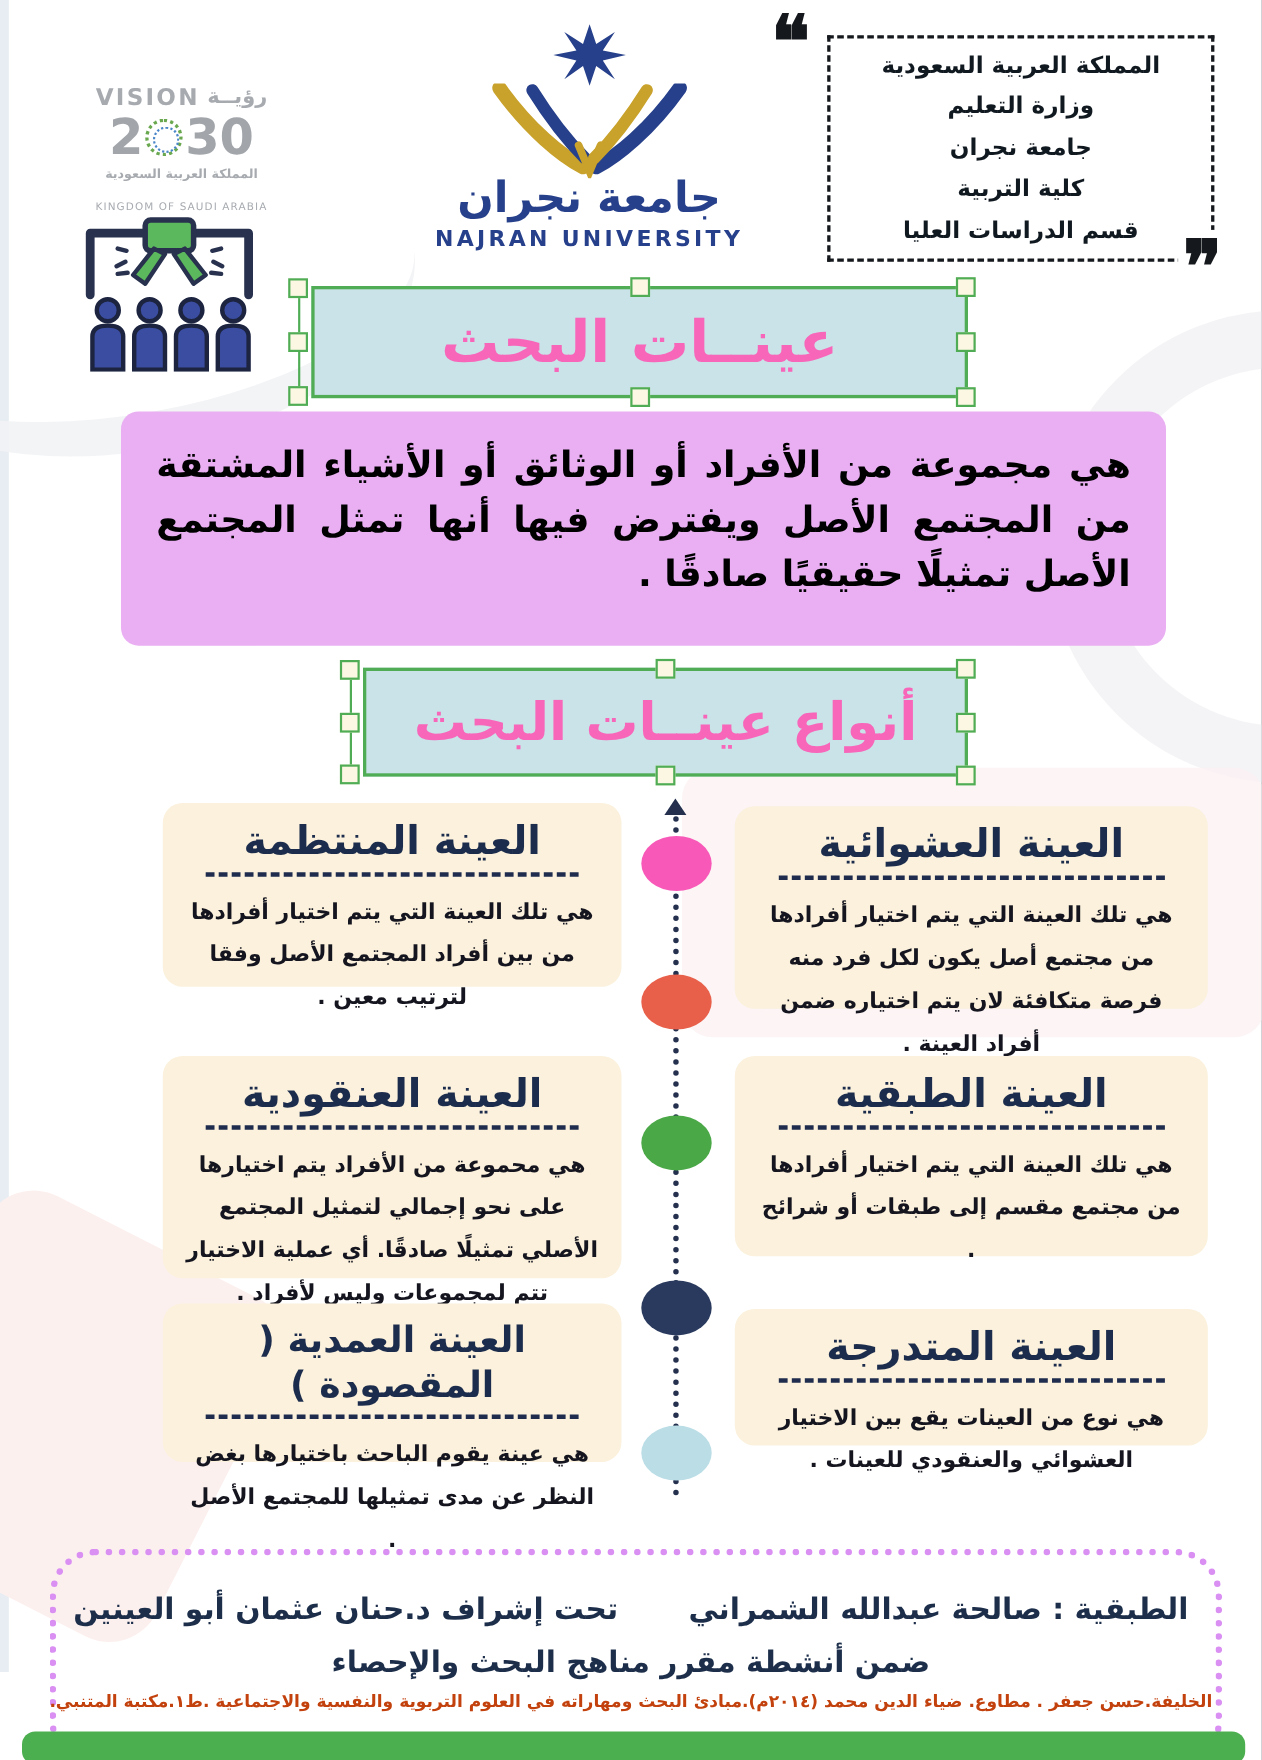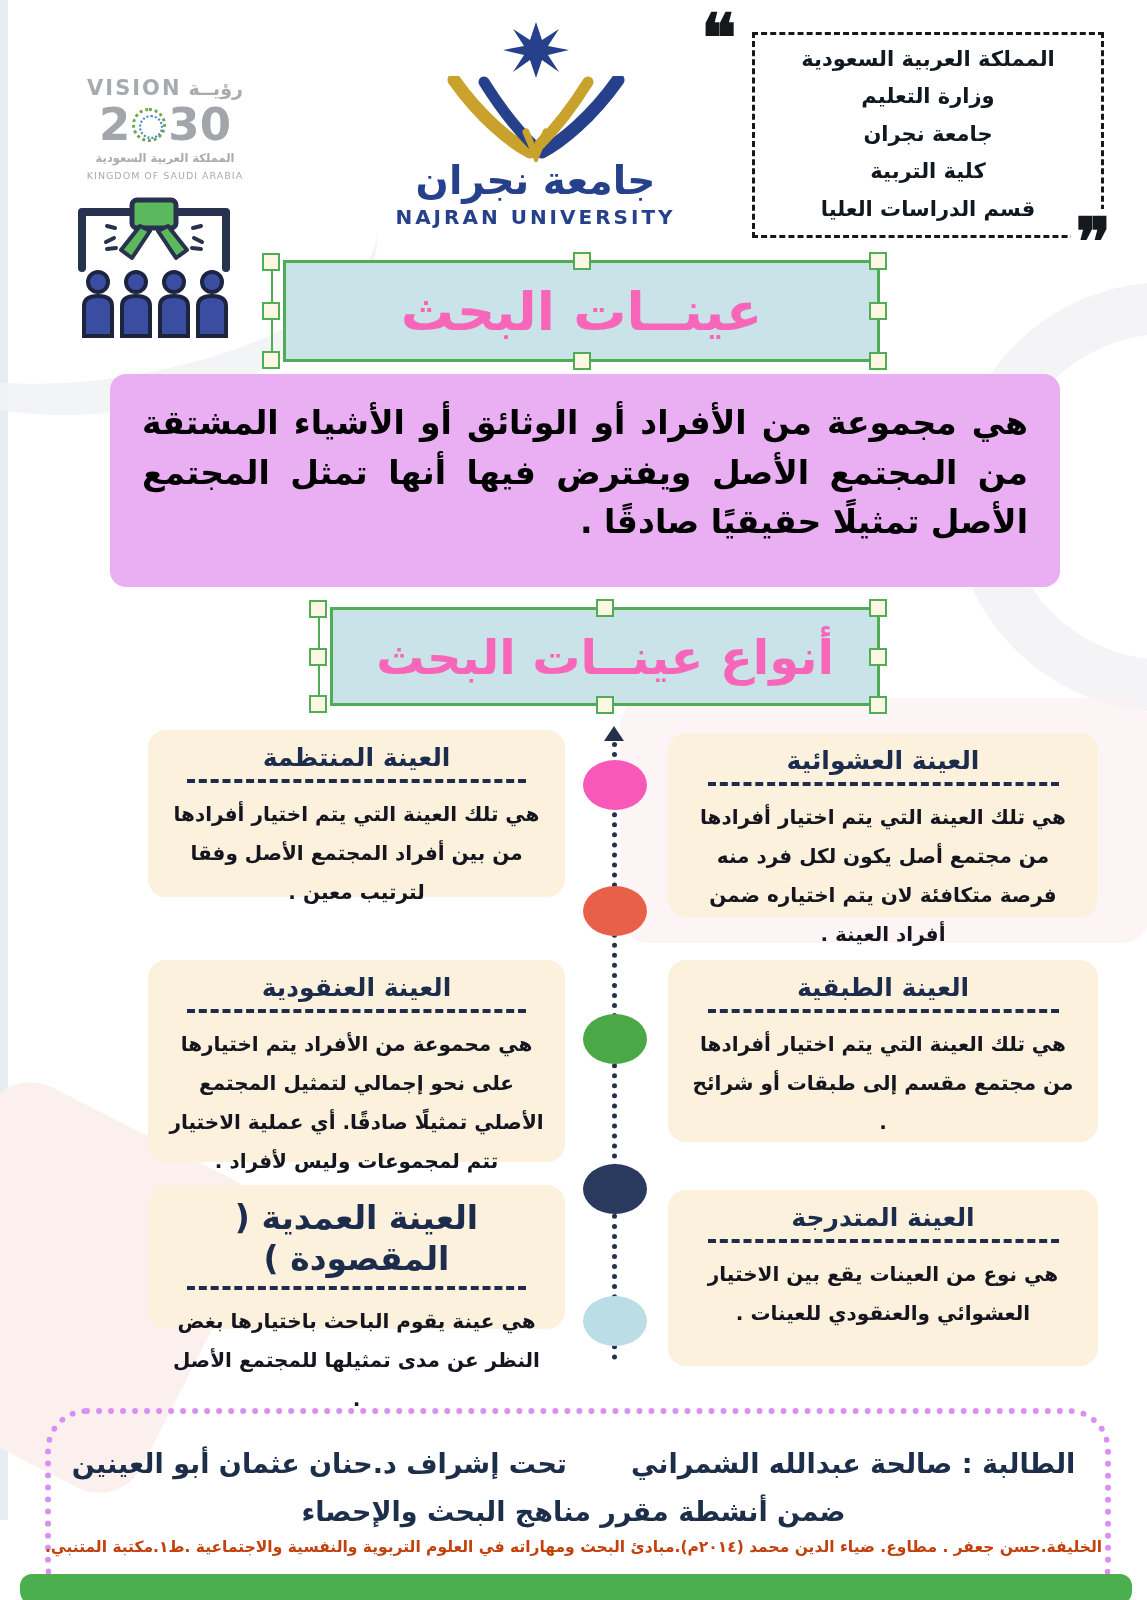--- a/index.html
+++ b/index.html
@@ -26,21 +26,21 @@
   .vision .row1{display:flex;justify-content:center;align-items:center;gap:7px;
     font-size:21px;font-weight:bold;letter-spacing:2px;}
   .vision .row1 .ar{letter-spacing:0;font-size:19px;}
   .vision .row2{display:flex;justify-content:center;align-items:center;gap:2px;
     font-size:45px;font-weight:bold;line-height:1;margin-top:2px;color:#a2a6ab;}
   .emblem{display:inline-block;width:34px;height:34px;border-radius:50%;
     border:3px dotted #6aa84f;position:relative;}
   .emblem::after{content:"";position:absolute;left:4px;top:4px;width:20px;height:20px;
     border-radius:50%;border:2px dotted #4a86c8;}
   .vision .sub-ar{font-size:11.5px;font-weight:bold;margin-top:4px;}
-  .vision .sub-en{font-size:9.5px;letter-spacing:1px;margin-top:5px;}
+  .vision .sub-en{font-size:9.5px;letter-spacing:1px;margin-top:18px;}
 
   
   .claw{position:absolute;left:70px;top:190px;width:168px;height:148px;}
 
   
   .nu-logo{position:absolute;left:393px;top:20px;width:285px;text-align:center;}
   .nu-logo .star{margin:0 auto;}
   .nu-logo .name-ar{font-size:39px;font-weight:bold;color:#27408b;line-height:1.1;margin-top:-6px;}
   .nu-logo .name-en{font-size:20px;font-weight:bold;color:#27408b;letter-spacing:3px;
     margin-top:2px;direction:ltr;}
@@ -78,28 +78,28 @@
   .tl-line{position:absolute;left:612px;top:742px;height:618px;width:0;
     border-left:5px dotted #24304d;}
   .tl-arrow{position:absolute;left:604px;top:726px;width:0;height:0;
     border-left:10px solid transparent;border-right:10px solid transparent;
     border-bottom:15px solid #24304d;}
   .dot{position:absolute;left:583px;width:64px;height:50px;border-radius:50%;}
   .dot1{top:760px;} .dot2{top:886px;} .dot3{top:1014px;} .dot4{top:1164px;} .dot5{top:1296px;}
 
   
   .card{position:absolute;background:#fbf1dc;border-radius:18px;padding:12px 20px;text-align:center;}
-  .card .title{font-size:25px;font-weight:bold;color:#1c2c4c;line-height:1.25;}
+  .card .title{font-size:36px;font-weight:bold;color:#1c2c4c;line-height:1.25;}
   .card .dash{border-top:4px dashed #1f2c4e;width:90%;margin:6px auto 12px auto;height:0;}
   .card .body{font-size:20px;font-weight:bold;color:#15151f;line-height:1.95;}
   .card-r{left:668px;width:430px;}
   .card-l{left:148px;width:417px;}
   .cr1{top:733px;height:184px;}
   .cr2{top:960px;height:182px;}
-  .cr3{top:1190px;height:176px;}
+  .cr3{top:1190px;height:124px;}
   .cl1{top:730px;height:167px;}
   .cl2{top:960px;height:202px;}
   .cl3{top:1185px;height:144px;}
   .cl3 .title{font-size:33px;}
 
   
   .footbox{position:absolute;left:45px;top:1408px;width:1066px;height:200px;
     border:6px dotted #da90f2;border-radius:42px;}
   .foot-line1{position:absolute;left:0;right:0;top:1448px;display:flex;justify-content:center;
     gap:64px;font-size:27px;font-weight:bold;color:#1c2e4a;}
@@ -244,20 +244,20 @@
     <div class="body">هي محموعة من الأفراد يتم اختيارها على نحو إجمالي لتمثيل المجتمع الأصلي تمثيلًا صادقًا. أي عملية الاختيار تتم لمجموعات وليس لأفراد .</div>
   </div>
   <div class="card card-l cl3">
     <div class="title">العينة العمدية ( المقصودة )</div>
     <div class="dash"></div>
     <div class="body">هي عينة يقوم الباحث باختيارها بغض النظر عن مدى تمثيلها للمجتمع الأصل .</div>
   </div>
 
   <div class="footbox"></div>
   <div class="foot-line1">
-    <span>الطالبة : صالحة عبدالله الشمراني</span>
+    <span>الطبقية : صالحة عبدالله الشمراني</span>
     <span>تحت إشراف د.حنان عثمان أبو العينين</span>
   </div>
   <div class="foot-line2">ضمن أنشطة مقرر مناهج البحث والإحصاء</div>
   <div class="foot-ref">الخليفة.حسن جعفر . مطاوع. ضياء الدين محمد (٢٠١٤م).مبادئ البحث ومهاراته في العلوم التربوية والنفسية والاجتماعية .ط١.مكتبة المتنبي.</div>
   <div class="greenbar"></div>
 
 </div>
 
 </body></html>

